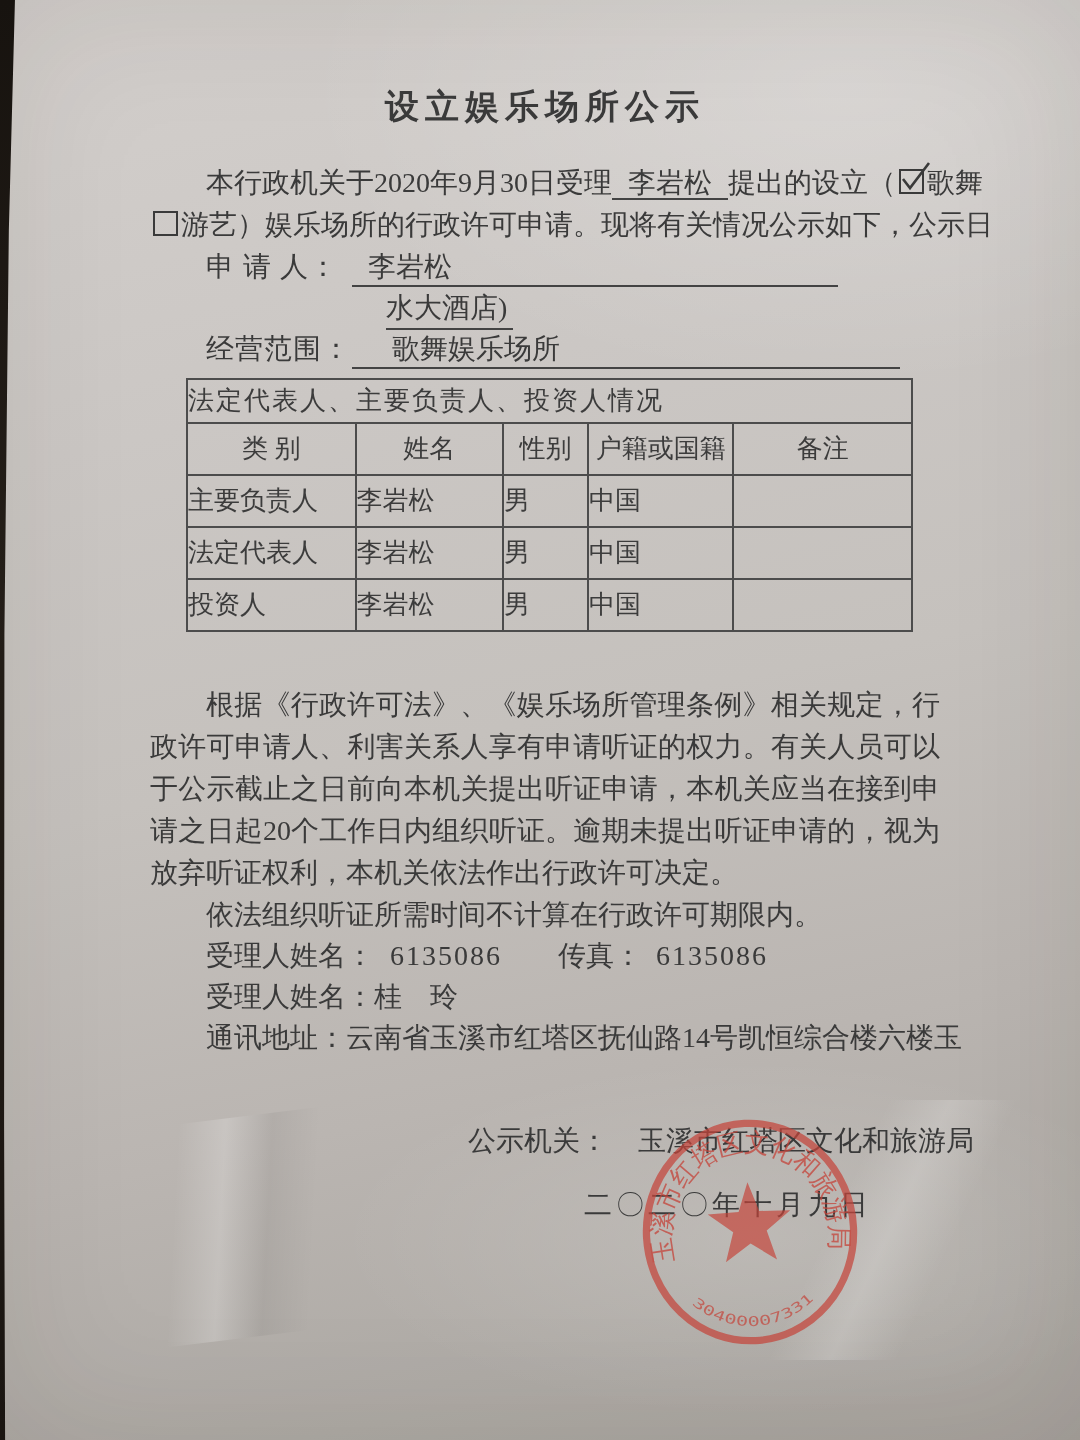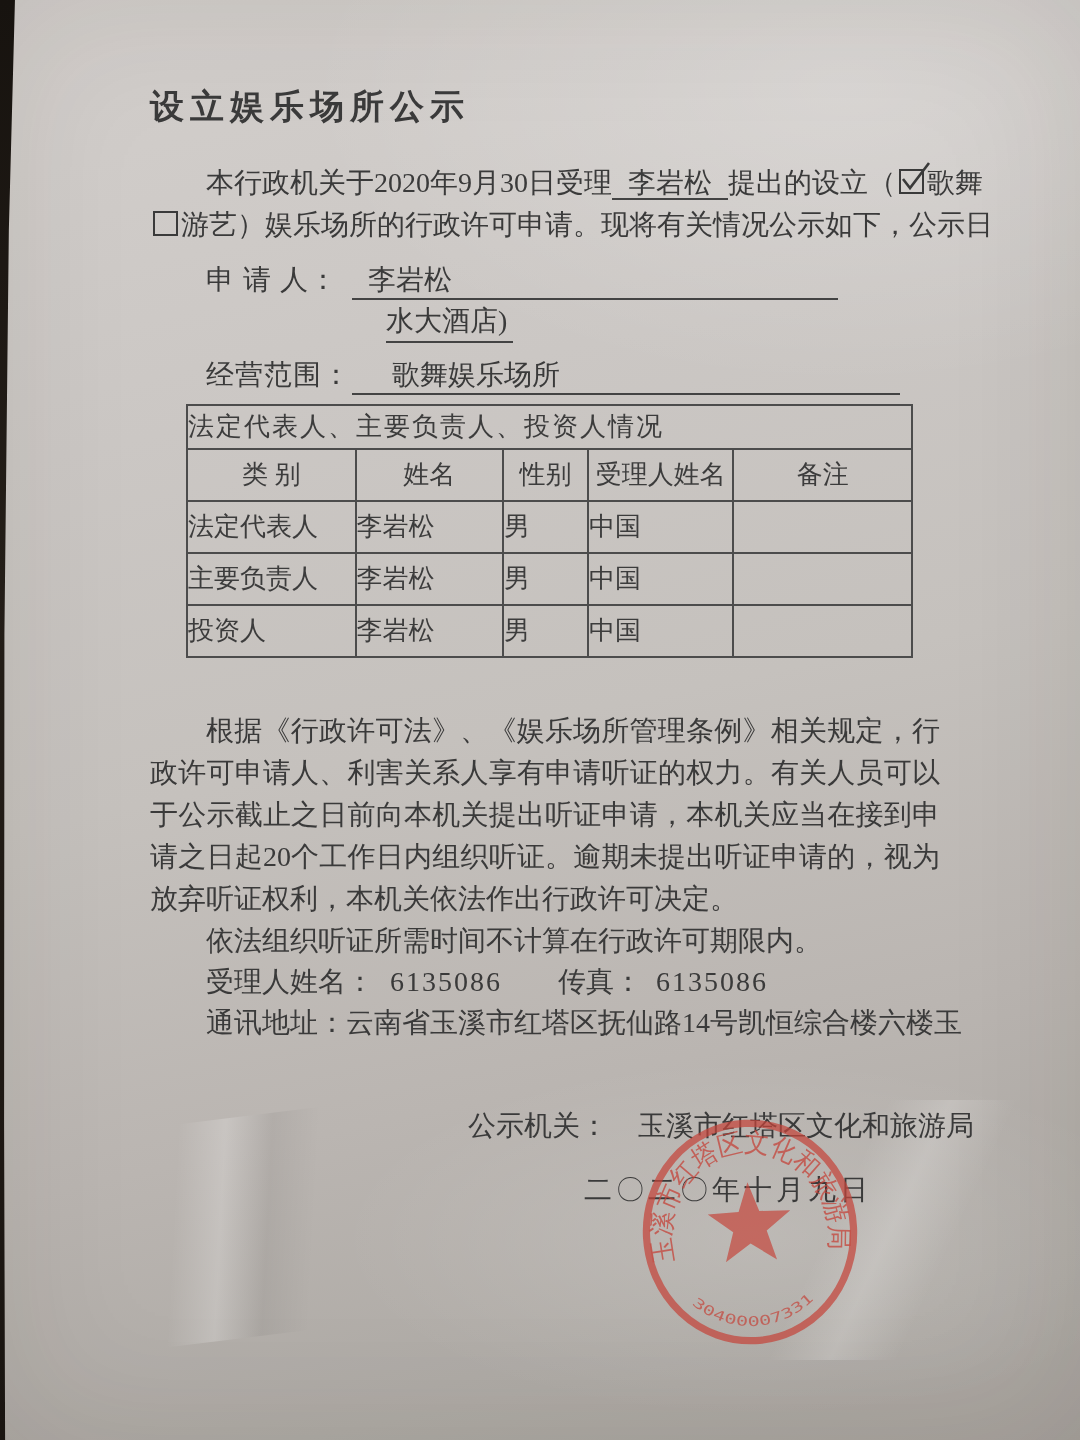--- a/index.html
+++ b/index.html
@@ -29,37 +29,37 @@
   .left-edge{
     position:absolute;left:0;top:0;width:17px;height:100%;
     background:linear-gradient(to bottom,#17130f,#241e18 40%,#1a1511);
     clip-path:polygon(0 0,88% 0,52% 16%,26% 44%,24% 78%,30% 100%,0 100%);
   }
   .doc{
     position:absolute;left:150px;top:66px;width:790px;
     color:#3a3a3a;font-size:28px;line-height:42px;
   }
   .title{
-    font-size:34px;font-weight:bold;letter-spacing:6px;
+    text-align:center;font-size:34px;font-weight:bold;letter-spacing:6px;
     margin:16px 0 0 0;line-height:50px;
   }
   .intro{margin-top:30px;}
   .iline{white-space:nowrap;height:42px;}
   .indent{padding-left:56px;}
   .ul{border-bottom:2px solid #434343;}
   .name-ul{padding:0 16px;}
   .num-ul{padding:0 5px;}
   .num-ul.wide{padding:0 12px;}
   .cb{
     display:inline-block;width:21px;height:21px;border:2px solid #3a3a3a;
     vertical-align:-2px;margin:0 3px;position:relative;
   }
   .cb svg{position:absolute;left:-2px;top:-10px;overflow:visible;}
   
-  .frow{display:flex;height:41px;line-height:41px;white-space:nowrap;margin-top:13px;}
+  .frow{display:flex;height:41px;line-height:41px;white-space:nowrap;}
   .flabel{flex:0 0 146px;letter-spacing:1px;}
   .fval-applicant{width:470px;padding-left:16px;}
   .fval-addr1{flex:1;padding-left:6px;}
   .addr2-row{height:41px;line-height:41px;}
   .fval-addr2{margin-left:236px;display:inline-block;padding:0 6px 0 0;}
   .fval-scope{width:508px;padding-left:40px;}
   
   table.info{
     border-collapse:collapse;margin:9px 0 0 36px;width:727px;
     font-size:26px;color:#3c3c3c;
@@ -126,55 +126,58 @@
 
     <table class="info">
       <tbody>
           <tr class="cap-row">
         <td colspan="5">法定代表人、主要负责人、投资人情况</td>
       </tr>
       <tr class="hdr-row">
         <td class="c0">类  别</td>
         <td class="c1">姓名</td>
         <td class="c2">性别</td>
-        <td class="c3">受理人姓名</td>
+        <td class="c3">户籍或国籍</td>
         <td class="c4">备注</td>
+      </tr>
+      <tr class="data-row">
+        <td>主要负责人</td>
+        <td>李岩松</td>
+        <td>男</td>
+        <td>中国</td>
+        <td></td>
       </tr>
       <tr class="data-row">
         <td>法定代表人</td>
         <td>李岩松</td>
         <td>男</td>
         <td>中国</td>
         <td></td>
       </tr>
       <tr class="data-row">
-        <td>主要负责人</td>
-        <td>李岩松</td>
-        <td>男</td>
-        <td>中国</td>
-        <td></td>
-      </tr>
-      <tr class="data-row">
         <td>投资人</td>
         <td>李岩松</td>
         <td>男</td>
         <td>中国</td>
         <td></td>
       </tr>
     </tbody>
       </table>
 
     <div class="para">根据《行政许可法》、《娱乐场所管理条例》相关规定，行政许可申请人、利害关系人享有申请听证的权力。有关人员可以于公示截止之日前向本机关提出听证申请，本机关应当在接到申请之日起20个工作日内组织听证。逾期未提出听证申请的，视为放弃听证权利，本机关依法作出行政许可决定。</div>
 
     <div class="bline">依法组织听证所需时间不计算在行政许可期限内。</div>
 
     <div class="bline">
       <span>受理人姓名：</span><span class="phone-val">6135086</span><span class="fax-label">传真：</span><span class="fax-val">6135086</span>
     </div>
 
+    <div class="bline">
+      <span>受理人姓名：</span><span>桂　玲</span>
+    </div>
 
     <div class="bline">
       <span>通讯地址：</span><span>云南省玉溪市红塔区抚仙路14号凯恒综合楼六楼玉</span>
     </div>
 
     <div class="agency-line">
       <span>公示机关：</span><span class="agency-name">玉溪市红塔区文化和旅游局</span>
     </div>
     <div class="date-line">二〇二〇年十月九日</div>
 

